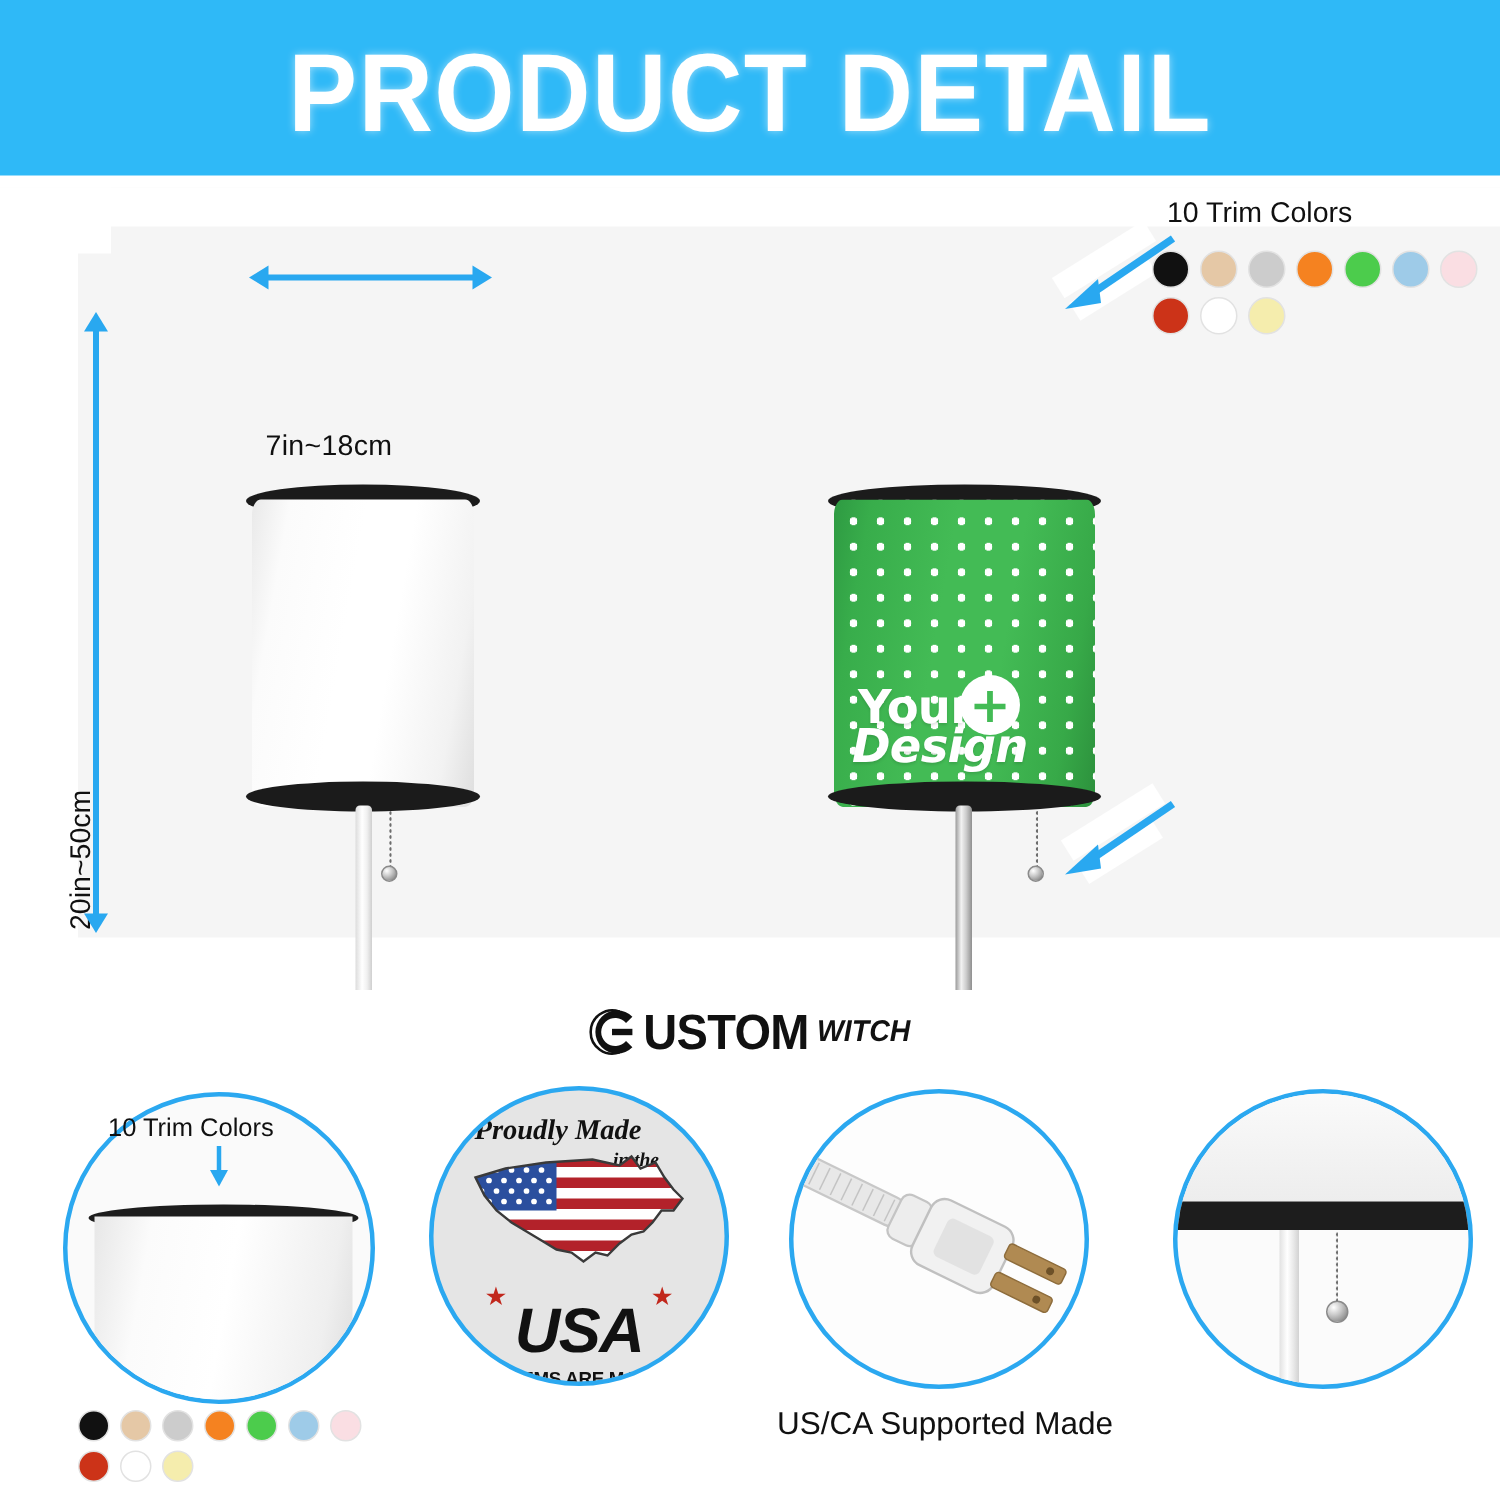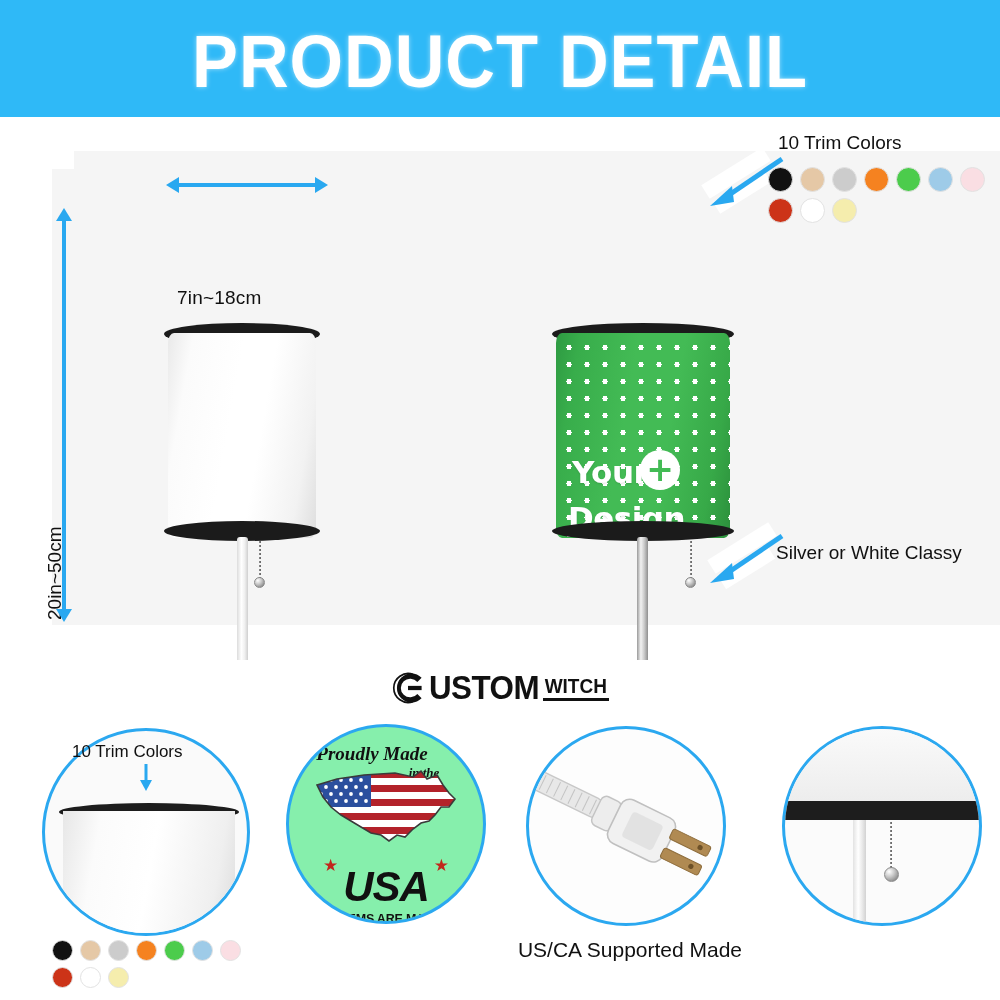--- a/index.html
+++ b/index.html
@@ -145,21 +145,21 @@
     display:flex; align-items:center; justify-content:center; background:#ffffff;
   }
   .logo-c {
     width:34px; height:34px; margin-right:1px; position:relative;
   }
   .logo-custom {
     font-family:"Liberation Sans","DejaVu Sans",sans-serif;
     font-weight:700; font-size:33px; color:#111; letter-spacing:-0.5px;
     transform: scaleX(.95);
   }
-  .logo-witch-box { display:flex; flex-direction:column; margin-left:1px; }
+  .logo-witch-box { display:flex; flex-direction:row; margin-left:1px;font-style:italic; }
   .logo-witch {
     font-family:"Liberation Sans","DejaVu Sans",sans-serif;
     font-weight:700; font-size:20px; color:#111; letter-spacing:0px;
     line-height:20px; transform:scaleX(.95);
   }
   .logo-rule { height:3px; background:#111; margin-top:2px; }
 
   
   .panels {
     position:absolute; left:0; top:716px; width:1000px; height:284px; background:#ffffff;
@@ -168,21 +168,21 @@
   .circle {
     position:absolute; border-radius:50%; border:3px solid #2ba8f0;
     background:#fafafa; overflow:hidden;
   }
   .panel-caption {
     position:absolute; width:100%; text-align:center;
     font-size:21px; color:#111; white-space:nowrap;
   }
 
   .usa-badge {
-    position:absolute; border-radius:50%; border:3px solid #2ba8f0; background:#86efac;
+    position:absolute; border-radius:50%; border:3px solid #2ba8f0; background:#e5e5e5;
     overflow:hidden;
   }
   .usa-topline {
     position:absolute; width:100%; text-align:center;
     font-family:"Liberation Serif","DejaVu Serif",serif;
     font-style:italic; font-weight:700; color:#111;
   }
   .usa-word {
     position:absolute; width:100%; text-align:center;
     font-family:"Liberation Sans","DejaVu Sans",sans-serif;
@@ -244,21 +244,21 @@
     </div>
 
     <div>
       <div class="trim-top" style="left:552px; top:198px; width:182px; height:22px;"></div>
       <div class="shade shade-green" style="left:556px; top:208px; width:174px; height:205px;"></div>
 
       <div class="yd-text" style="left:572px; top:330px;">Your</div>
       <div class="plus-badge" style="left:640px; top:325px;">
         <span>+</span>
       </div>
-      <div class="yd-text" style="left:568px; top:376px;">Design</div>
+      <div class="yd-text" style="left:568px; top:356px;font-style:italic;">Design</div>
 
       <div class="trim-bottom" style="left:552px; top:396px; width:182px; height:20px;"></div>
 
       <div class="chain" style="left:690px; top:415px; height:40px;">
           <div class="chain-dots"></div>
         </div>
       <div class="chain-ball" style="left:685px; top:452px;"></div>
 
       <div class="pole" style="left:637px; top:412px; width:11px; height:195px;
                   background:linear-gradient(90deg,#9a9a9a,#f2f2f2 35%,#cccccc 65%,#8f8f8f);"></div>
@@ -294,21 +294,20 @@
       <div class="swatch" style="width:25px;height:25px;background:#ffffff;"></div>
       <div class="swatch" style="width:25px;height:25px;background:#f5edad;"></div>
     </div>
 
     <div class="white-streak" style="left:706px; top:415px; width:72px; height:16px; transform:rotate(-32deg);"></div>
     <div class="white-streak" style="left:718px; top:436px; width:58px; height:14px; transform:rotate(-32deg);"></div>
     <svg class="callout-arrow" width="90" height="60" style="left:700px; top:405px;" viewBox="0 0 90 60">
       <line x1="82" y1="6" x2="26" y2="44" stroke="#29a8f0" stroke-width="5"></line>
       <polygon points="10,53 32,33 34,49" fill="#29a8f0"></polygon>
     </svg>
-    <div class="callout-label" style="left:776px; top:417px;">Silver or White Classy</div>
   </div>
 
   <div class="logo-area">
     <svg class="logo-c" viewBox="0 0 40 40">
       <path d="M36 8 A17 17 0 1 0 36 32 L31 27 A11 11 0 1 1 31 13 Z" fill="#111"></path>
       <path d="M26 4 A17 17 0 1 0 26 36 A14 14 0 1 1 26 4 Z" fill="none" stroke="#111" stroke-width="2"></path>
       <rect x="20" y="17.5" width="16" height="5" fill="#111"></rect>
     </svg>
     <span class="logo-custom">USTOM</span>
     <span class="logo-witch-box">

